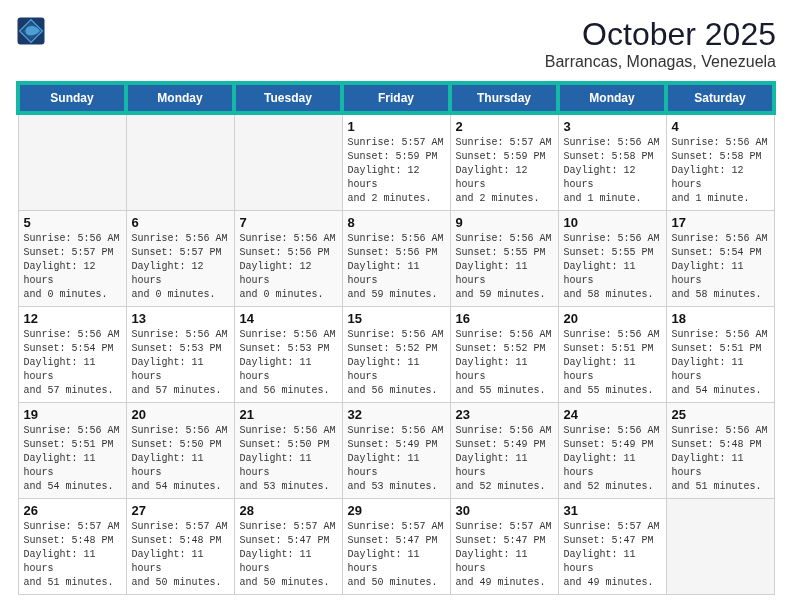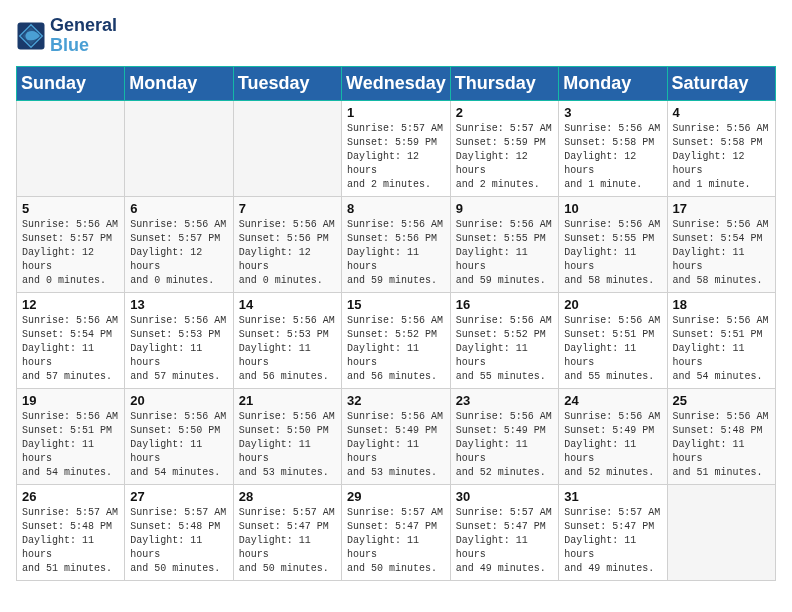--- a/index.html
+++ b/index.html
@@ -50,24 +50,24 @@
       width: 100%;
       border-collapse: collapse;
       font-size: 11px;
     }
     thead tr {
       background-color: #2563a8;
       color: white;
     }
     thead th {
       padding: 6px 4px;
-      text-align: left;
-      font-size: 18px;
+      text-align: center;
+      font-size: 12px;
       font-weight: bold;
-      border: 1px solid #14b8a6;
+      border: 4px solid #14b8a6;
     }
     tbody tr {
       background: #fff;
     }
     tbody tr:nth-child(even) {
       background: #f9f9f9;
     }
     td {
       border: 1px solid #d0d0d0;
       padding: 4px 5px;
@@ -95,33 +95,34 @@
 <body>
 
 <div class="header">
   <div class="logo">
     <svg class="logo-icon" viewBox="0 0 40 40">
       <rect x="2" y="2" width="36" height="36" rx="4" fill="#1a3a6b"></rect>
       <polygon points="20,5 35,20 20,35 5,20" fill="none" stroke="#4a9fd4" stroke-width="2"></polygon>
       <path d="M20,8 L32,20 L20,32 L8,20 Z" fill="#4a9fd4" opacity="0.3"></path>
       <path d="M15,15 Q25,10 32,20 Q25,28 15,25 Q10,20 15,15Z" fill="#4a9fd4"></path>
     </svg>
-    <div>
-      <div class="logo-text">General<br><span>Blue</span></div>
-    </div>
+  </div>
+  <div class="title-area">
+    <div class="month-title">October 2025</div>
+    <div class="subtitle">Barrancas, Monagas, Venezuela</div>
   </div>
 </div>
 
 <table>
   <thead>
     <tr>
     <th>Sunday</th>
         <th>Monday</th>
         <th>Tuesday</th>
-        <th>Wednesday</th>
+        <th>Friday</th>
         <th>Thursday</th>
         <th>Monday</th>
         <th>Saturday</th>
       </tr>
   </thead>
   <tbody id="calendar-body">
   <tr>
         <td class="empty"></td>
         <td class="empty"></td>
         <td class="empty"></td>

